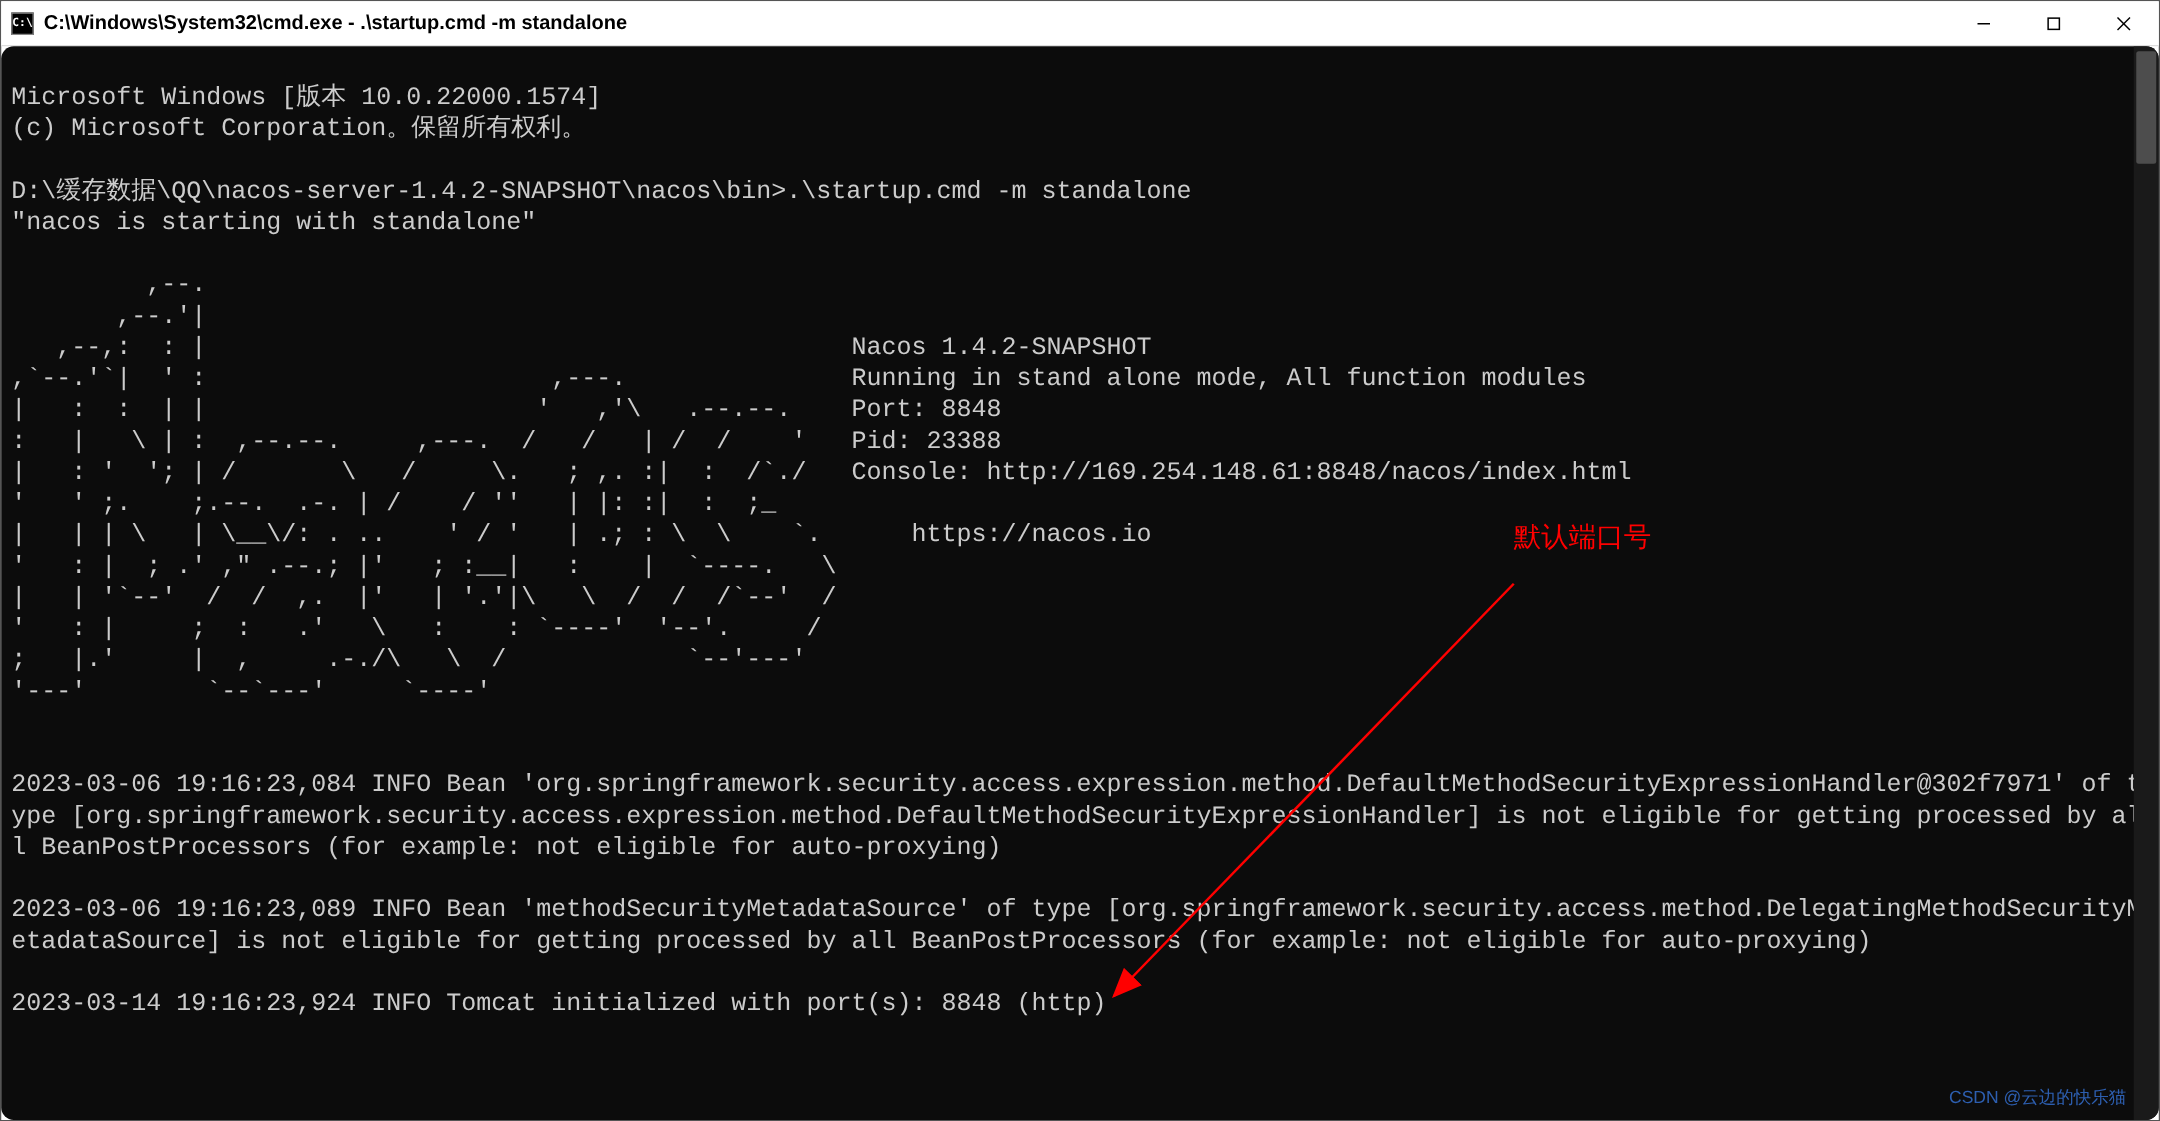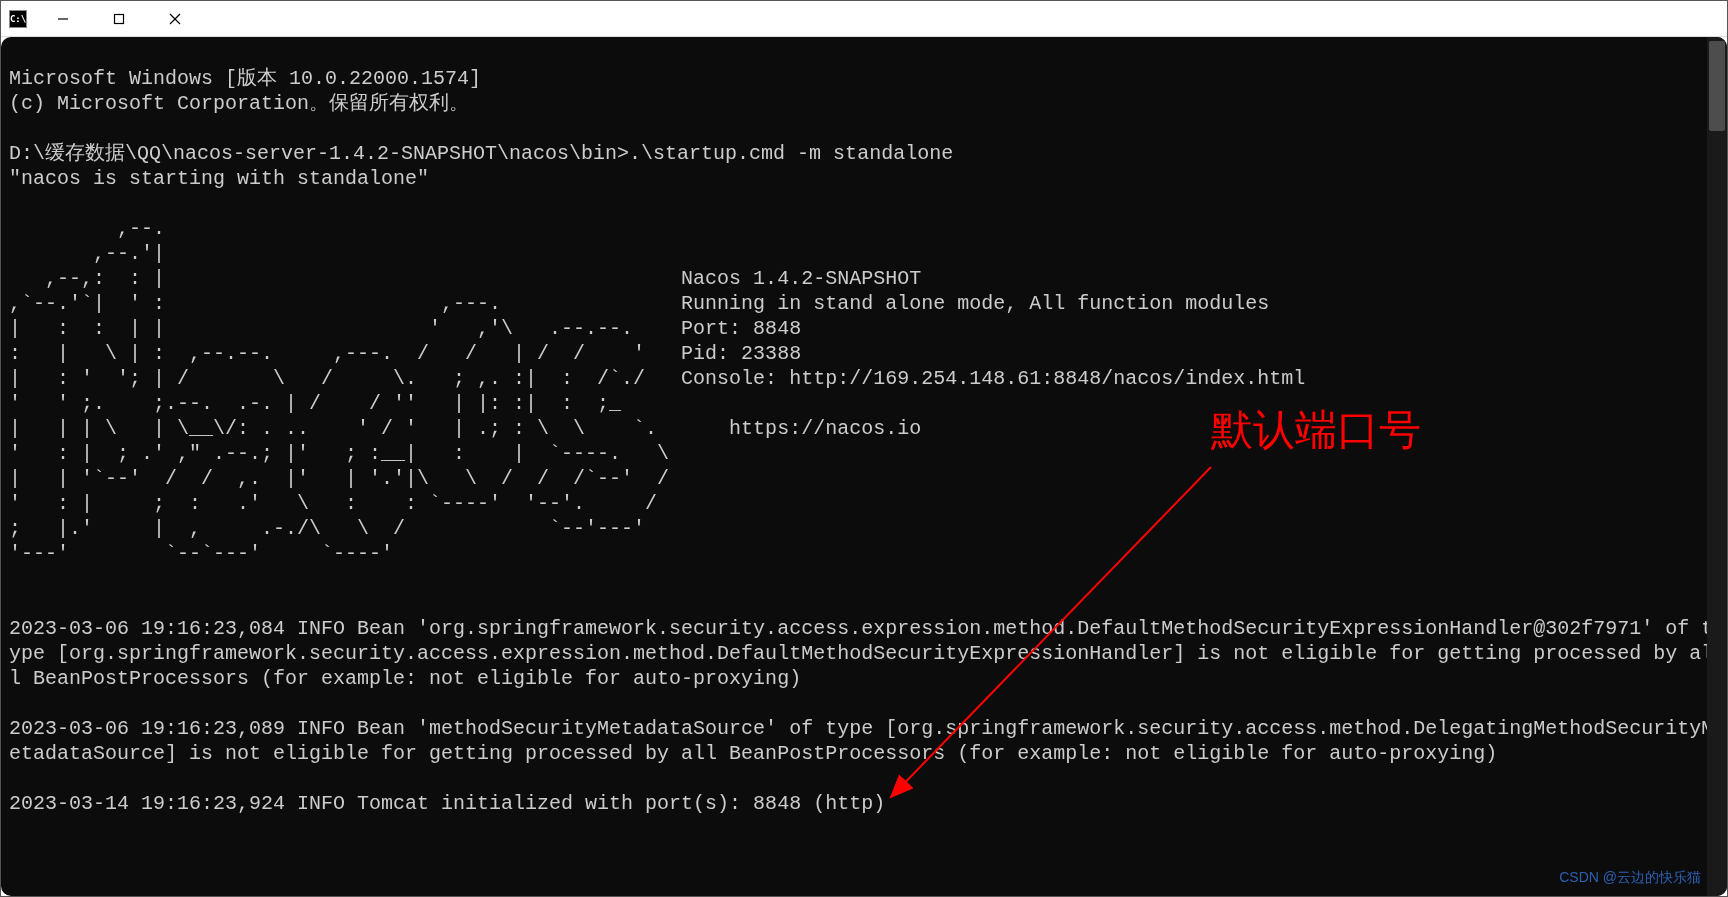--- a/index.html
+++ b/index.html
@@ -92,21 +92,21 @@
       top: 4px;
       width: 16px;
       height: 90px;
       background: #4d4d4d;
       border-radius: 2px;
     }
     .annotation-text {
       position: absolute;
       color: #ff0000;
       font-family: "Microsoft YaHei", sans-serif;
-      font-size: 42px;
+      font-size: 22px;
       font-weight: normal;
       pointer-events: none;
     }
     .annotation-arrow {
       position: absolute;
       pointer-events: none;
     }
     .watermark {
       position: absolute;
       right: 26px;
@@ -124,20 +124,21 @@
       white-space: pre;
       flex-shrink: 0;
     }
   </style>
 </head>
 <body>
 
 <div class="window">
   <div class="titlebar">
     <div class="titlebar-icon">C:\</div>
+    <div class="titlebar-text">C:\Windows\System32\cmd.exe - .\startup.cmd  -m standalone</div>
     <div class="titlebar-controls">
       <div class="titlebar-btn">
         <svg width="12" height="12" viewBox="0 0 12 12">
             <line x1="1" y1="6" x2="11" y2="6" stroke="#000" stroke-width="1.2"></line>
           </svg>
       </div>
       <div class="titlebar-btn">
         <svg width="12" height="12" viewBox="0 0 12 12">
             <rect x="1.5" y="1.5" width="9" height="9" fill="none" stroke="#000" stroke-width="1.2"></rect>
           </svg>

